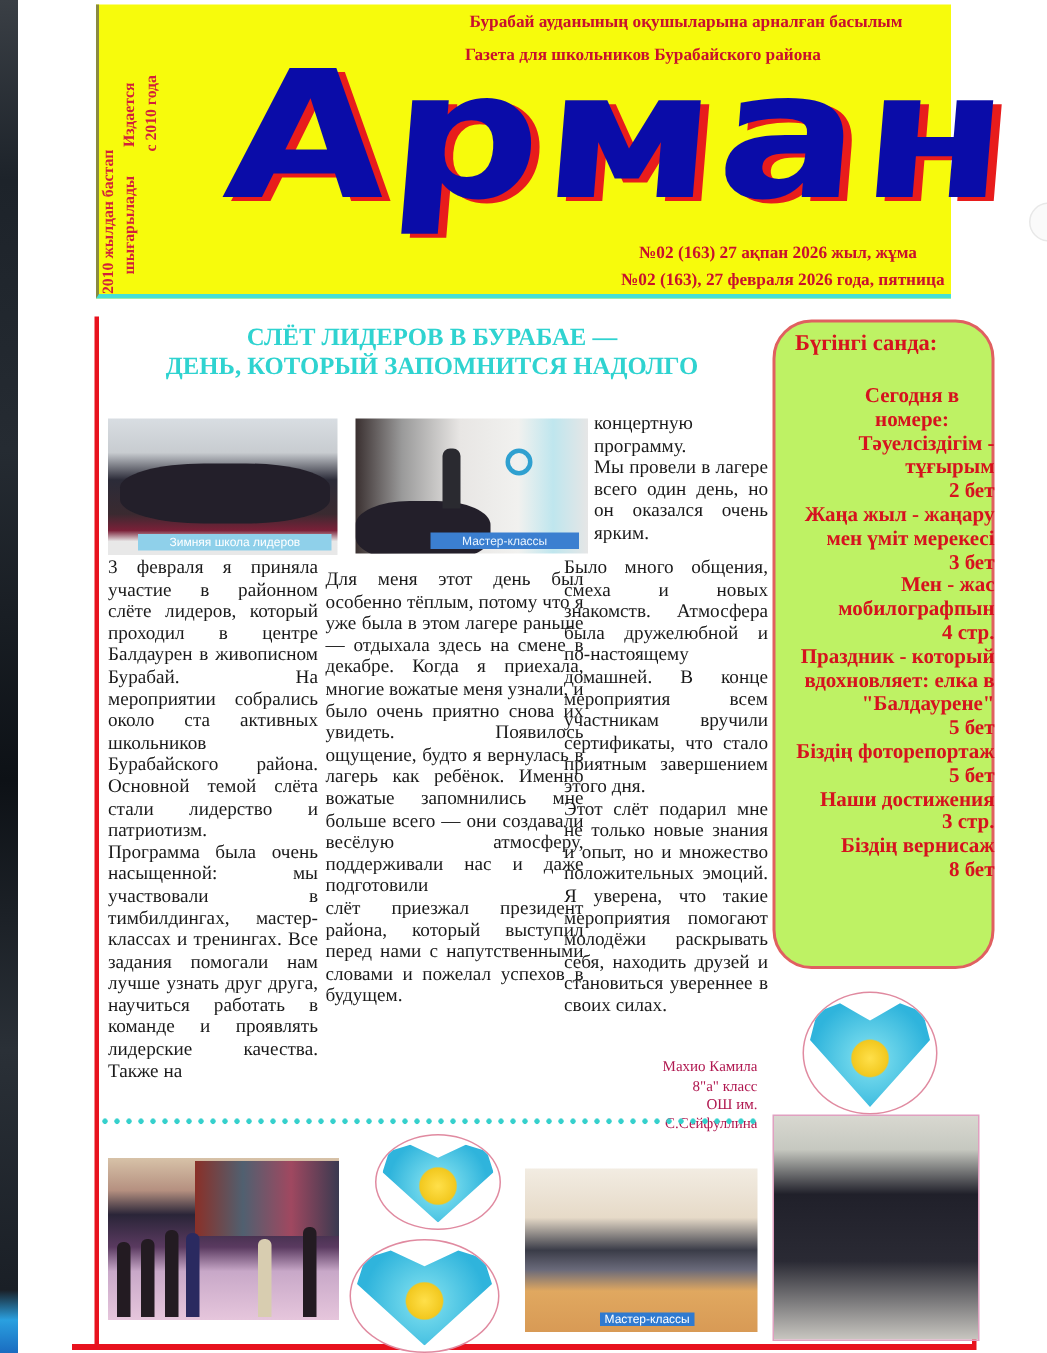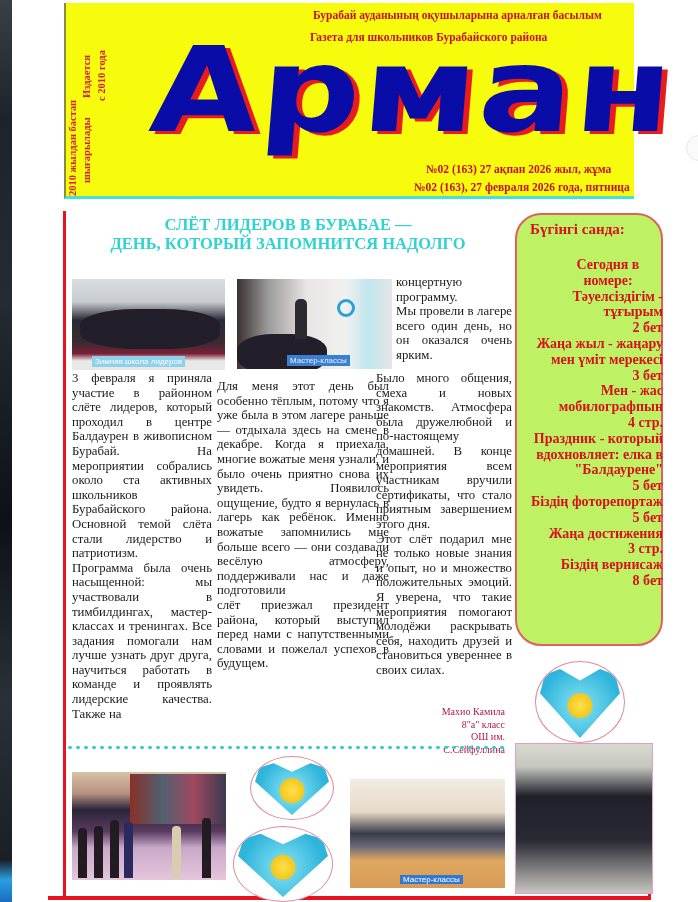--- a/index.html
+++ b/index.html
@@ -13,21 +13,21 @@
   .logo { position:absolute; left:90px; top:28px; font-family:"DejaVu Sans",sans-serif; font-weight:bold; font-size:118px; color:#0a0ca8; letter-spacing:2px; line-height:1; text-shadow:5px 3px 0 #e81c1c; transform:scaleX(1.18) skewX(-4deg); transform-origin:left top; }
   .issue1 { position:absolute; left:360px; top:160px; color:#c8102e; font-weight:bold; font-size:11.5px; white-space:nowrap; }
   .issue2 { position:absolute; left:348px; top:178px; color:#c8102e; font-weight:bold; font-size:11.5px; white-space:nowrap; }
   .frame-left { position:absolute; left:63px; top:211px; width:3px; height:688px; background:#e8121e; }
   .frame-bottom { position:absolute; left:48px; top:896px; width:600px; height:4px; background:#e8121e; }
   .frame-right { position:absolute; left:648px; top:756px; width:3px; height:144px; background:#e8121e; }
   .headline { position:absolute; left:70px; top:215px; width:436px; text-align:center; color:#2fd3d0; font-weight:bold; font-size:16.5px; line-height:19px; }
   .photo { position:absolute; overflow:hidden; }
   .ph1 { left:72px; top:279px; width:153px; height:91px; background:linear-gradient(180deg,#d8dde2 0,#c8ccd0 25%,#2b2b38 45%,#3a2a30 70%,#7a2038 82%,#e8e8e8 90%); }
   .ph2 { left:237px; top:279px; width:155px; height:90px; background:linear-gradient(90deg,#3a3030 0,#9a9a9a 20%,#e8e6e4 45%,#f1f1ef 70%,#bfe6ee 85%,#e6e6e6 100%); }
-  .ph-caption { position:absolute; font-family:"Liberation Sans",sans-serif; font-size:8px; color:#ffffff; padding:1px 3px; }
+  .ph-caption { position:absolute; font-family:"Liberation Sans",sans-serif; font-size:8px; color:#ffffff; padding:1px 21px; }
   .ph1 .ph-caption { left:20px; bottom:3px; background:#8fd0ea; }
   .ph2 .ph-caption { left:50px; bottom:3px; background:#3b7fd0; color:#e8f4ff; }
   .crowd { position:absolute; border-radius:40%; background:#231f2a; }
   .col { position:absolute; font-size:12.8px; line-height:14.6px; color:#1a1a1a; text-align:justify; }
   .col p { margin:0; }
   .c1 { left:72px; top:371px; width:140px; }
   .c2 { left:217px; top:379px; width:172px; }
   .c3 { left:396px; top:275px; width:116px; }
   .c3b { left:376px; top:371px; width:136px; }
   .sig { position:absolute; left:420px; top:706px; width:85px; text-align:right; color:#b01850; font-size:10px; line-height:12.5px; }
@@ -132,21 +132,21 @@
       </div>
     <div>
         <div>Праздник - который вдохновляет: елка в "Балдаурене"</div>
         <div>5 бет</div>
       </div>
     <div>
         <div>Біздің фоторепортаж</div>
         <div>5 бет</div>
       </div>
     <div>
-        <div>Жаңа достижения</div>
+        <div>Наши достижения</div>
         <div>3 стр.</div>
       </div>
     <div>
         <div>Біздің вернисаж</div>
         <div>8 бет</div>
       </div>
   </div>
 </div>
 
 <div class="heart" style="left:535px; top:661px; width:88px; height:80px;">

